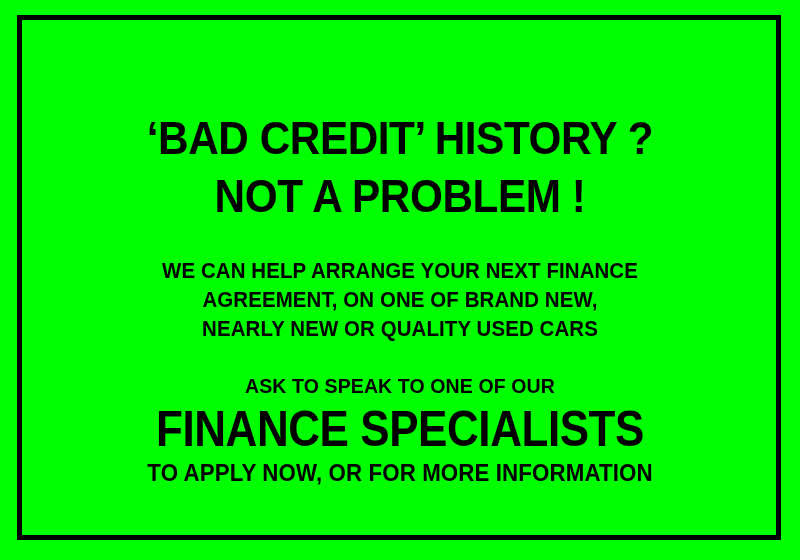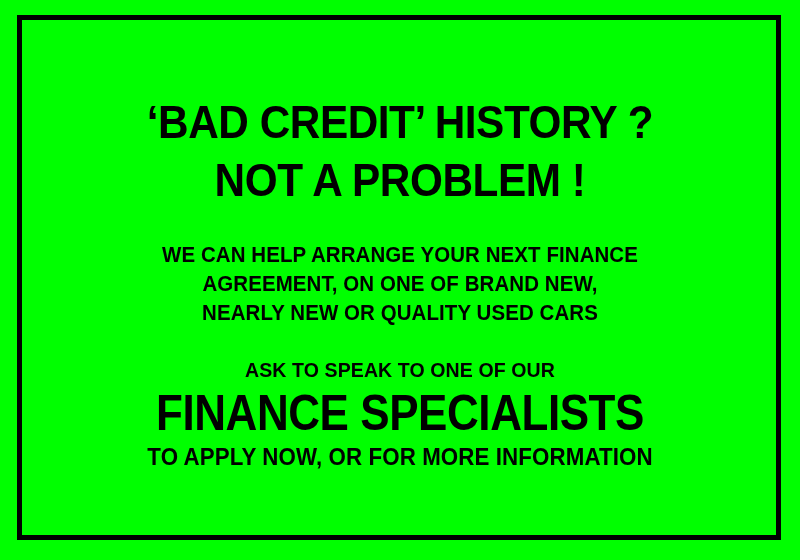--- a/index.html
+++ b/index.html
@@ -31,21 +31,21 @@
     width: 764px;   
     height: 525px;  
     border: 5px solid #000000;
     box-sizing: border-box;
     pointer-events: none;
   }
 
   #poster-content {
     position: absolute;
     left: 0;
-    top: 1px;
+    top: 17px;
     width: 800px;
     height: 437px;
     text-align: center;
     color: #000000;
   }
 
   .line {
     display: block;
     width: 100%;
     text-align: center;

